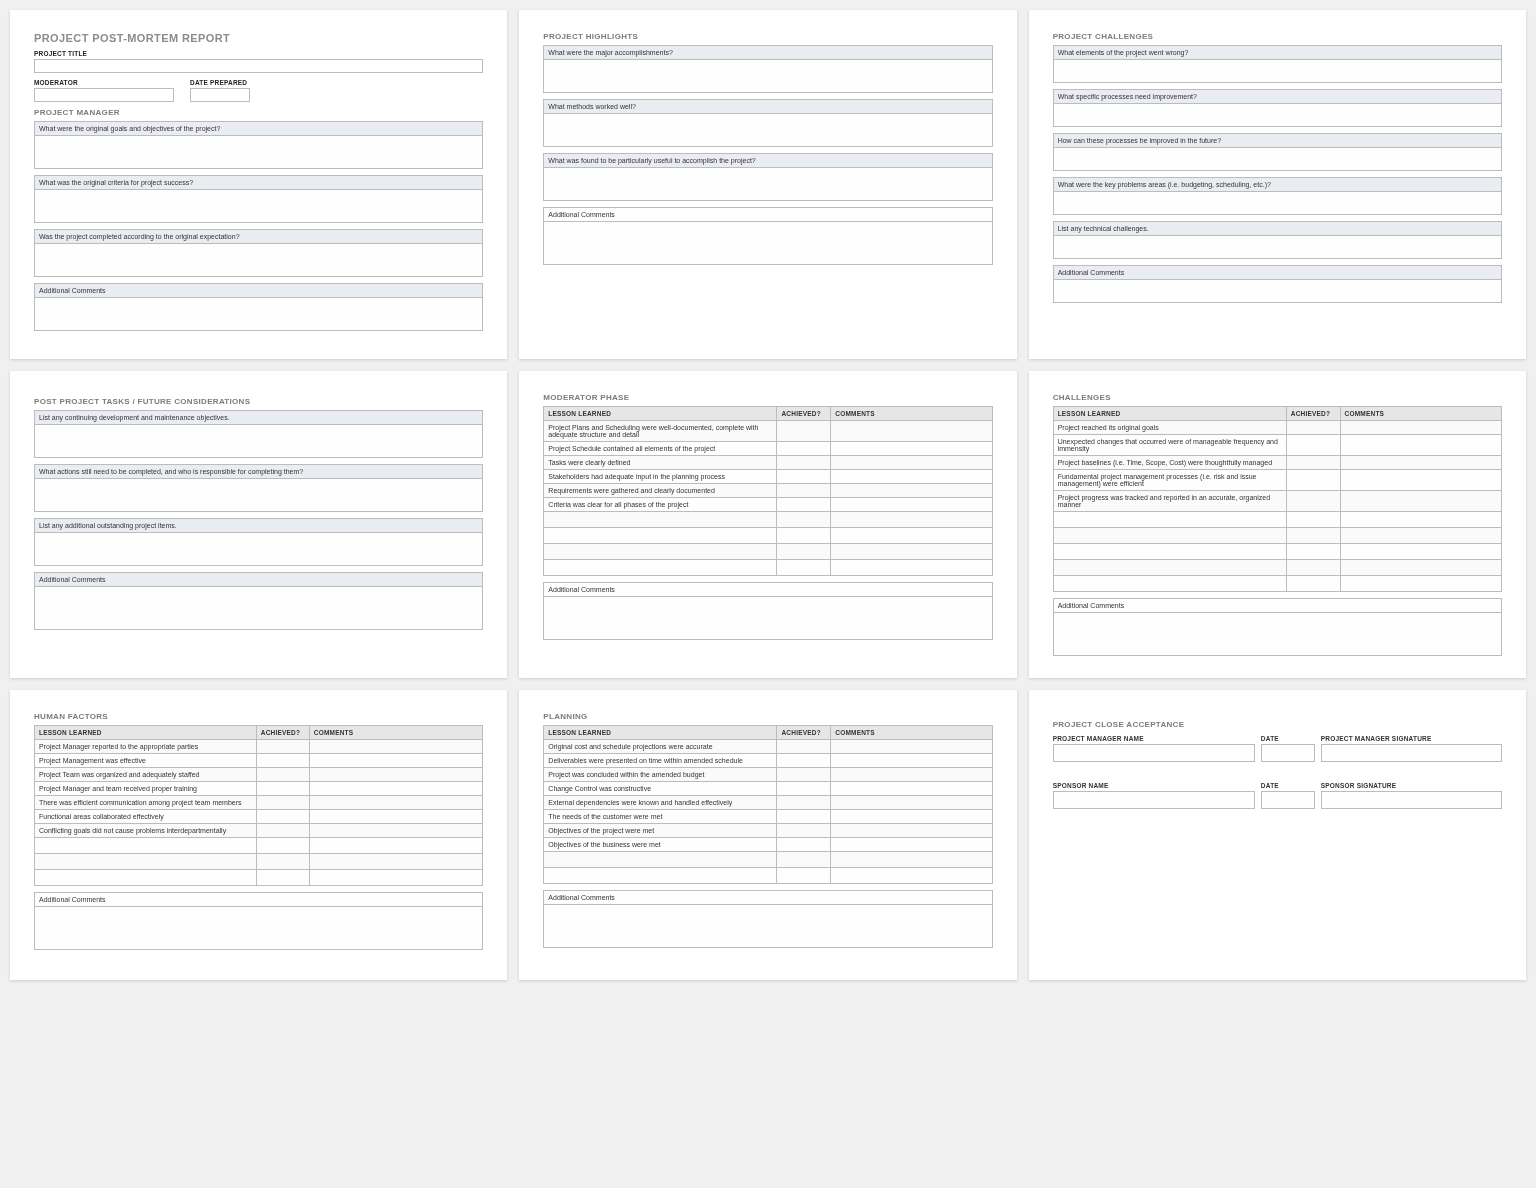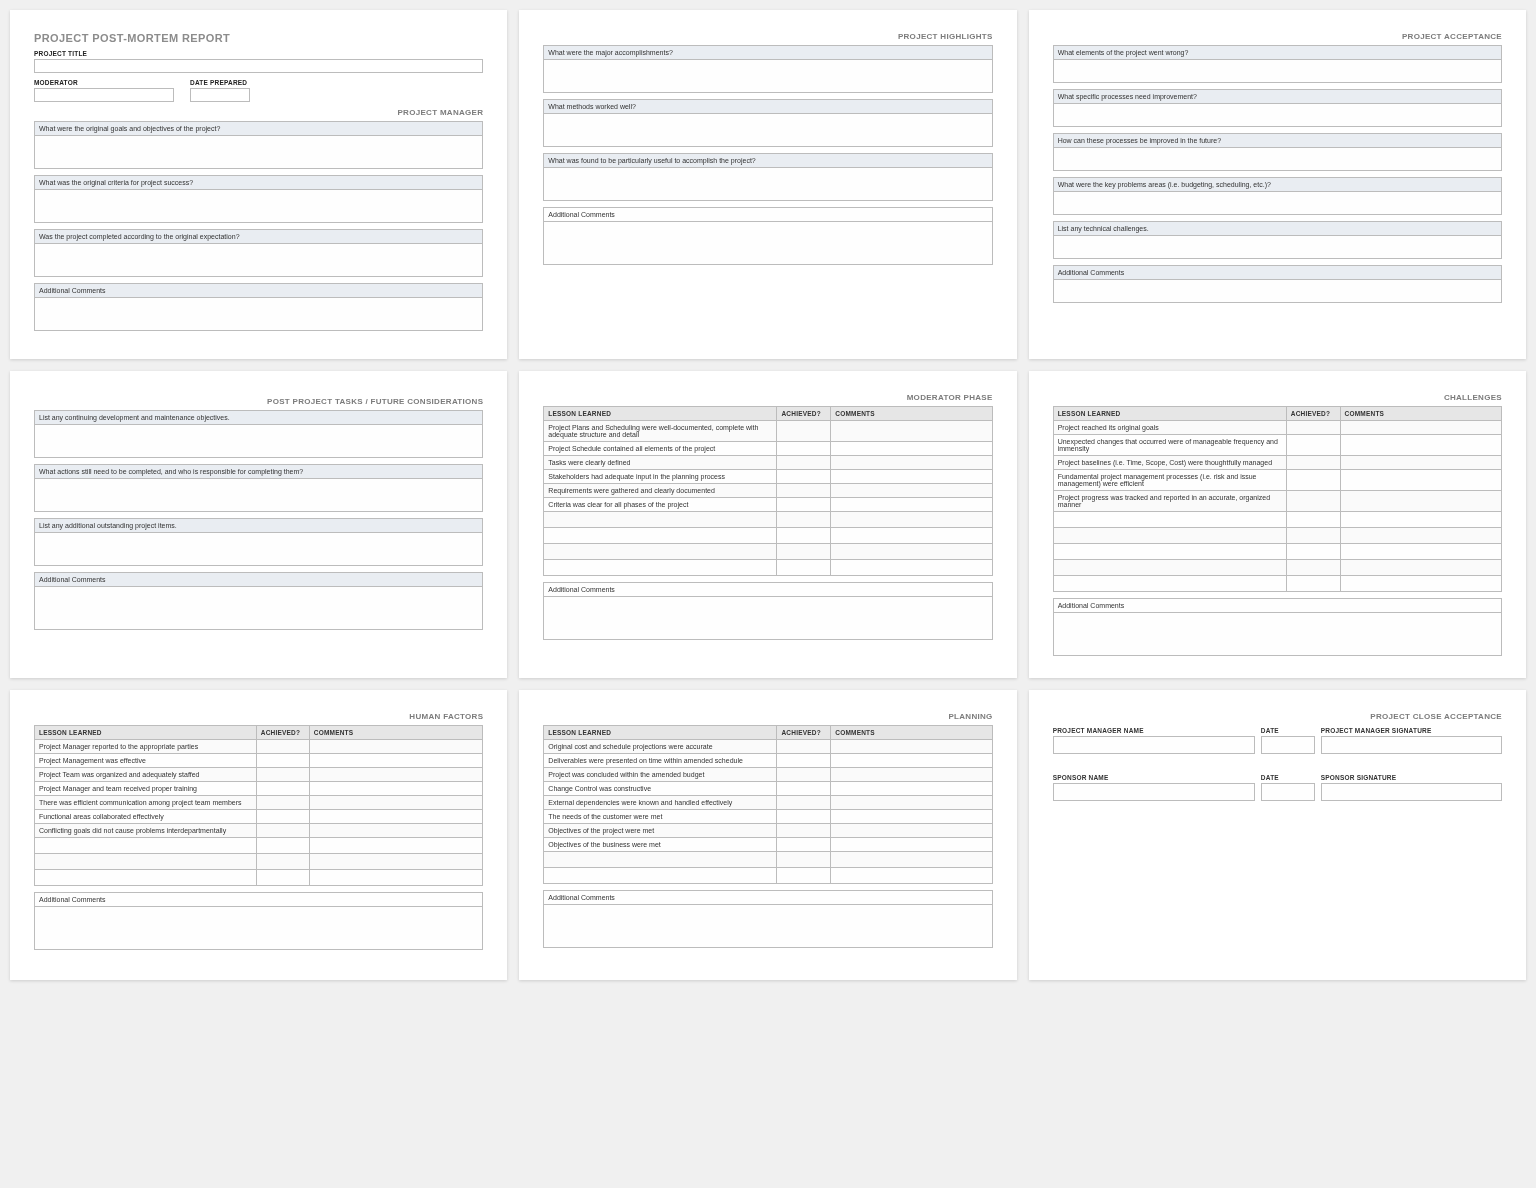--- a/index.html
+++ b/index.html
@@ -30,21 +30,20 @@
   letter-spacing: 0.4px;
   margin-bottom: 6px;
 }
 .sec-title {
   color: #7c7c7c;
   font-size: 8px;
   font-weight: 700;
   letter-spacing: 0.3px;
   margin-bottom: 4px;
   margin-top: 6px;
-  text-align: right;
 }
 .lbl {
   font-size: 6.5px;
   font-weight: 700;
   letter-spacing: 0.2px;
   color: #222;
 }
 .lbl.block { display:block; margin-bottom: 2px; }
 .inp {
   border: 1px solid #bcbcbc;
@@ -154,21 +153,21 @@
     <div class="ansbox"></div>
     <div class="qbox">What was found to be particularly useful to accomplish the project?</div>
     <div class="ansbox"></div>
     <div class="addl-wrap">
       <div class="addl-lbl">Additional Comments</div>
       <div class="addl-box"></div>
     </div>
   </div>
 
   <div class="page">
-    <div class="sec-title" style="margin-top:0">PROJECT ACCEPTANCE</div>
+    <div class="sec-title" style="margin-top:0">PROJECT CHALLENGES</div>
     <div class="qbox">What elements of the project went wrong?</div>
     <div class="ansbox short"></div>
     <div class="qbox">What specific processes need improvement?</div>
     <div class="ansbox short"></div>
     <div class="qbox">How can these processes be improved in the future?</div>
     <div class="ansbox short"></div>
     <div class="qbox">What were the key problems areas (i.e. budgeting, scheduling, etc.)?</div>
     <div class="ansbox short"></div>
     <div class="qbox">List any technical challenges.</div>
     <div class="ansbox short"></div>
@@ -478,21 +477,21 @@
           </tr>
         </tbody>
     </table>
     <div class="addl-wrap">
       <div class="addl-lbl">Additional Comments</div>
       <div class="addl-box"></div>
     </div>
   </div>
 
   <div class="page">
-    <div class="sec-title" style="margin-top:0">PROJECT CLOSE ACCEPTANCE</div>
+    <div class="sec-title" style="margin-top:8px">PROJECT CLOSE ACCEPTANCE</div>
     <div class="sig-row">
       <div class="sig-col1">
         <span class="sig-lbl">PROJECT MANAGER NAME</span>
         <div class="sig-box"></div>
       </div>
       <div class="sig-col2">
         <span class="sig-lbl">DATE</span>
         <div class="sig-box"></div>
       </div>
       <div class="sig-col3">

